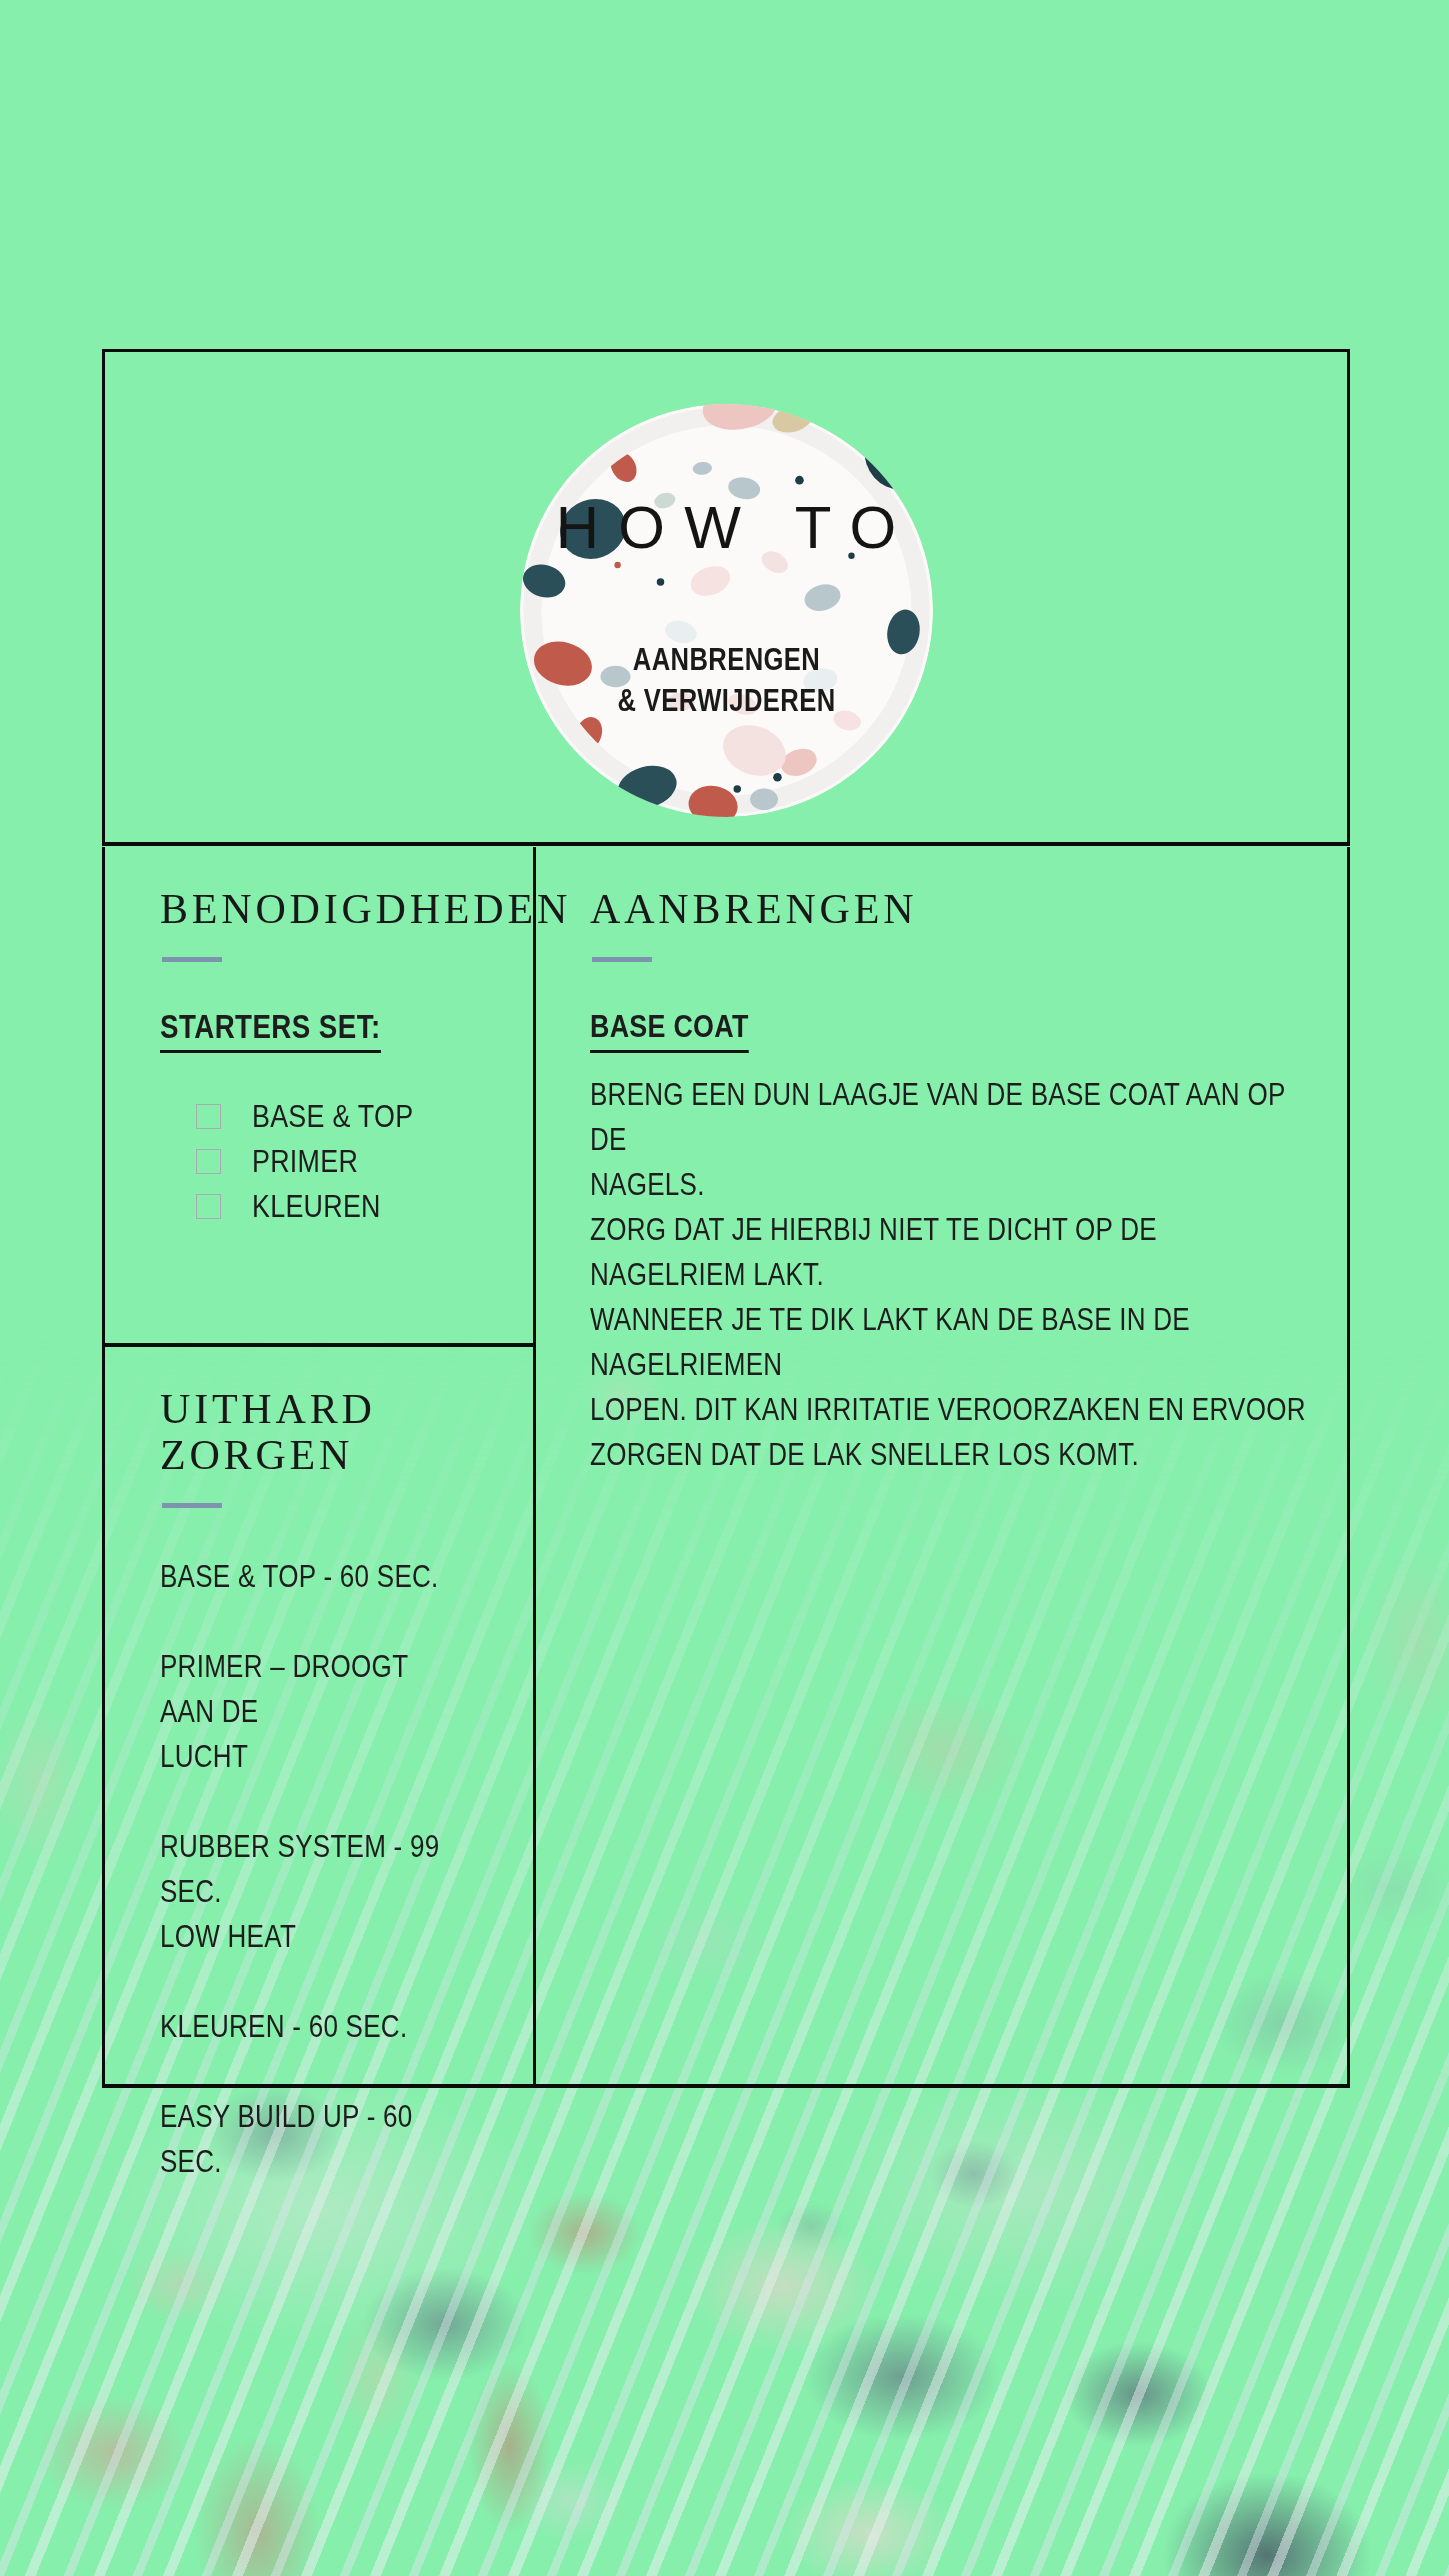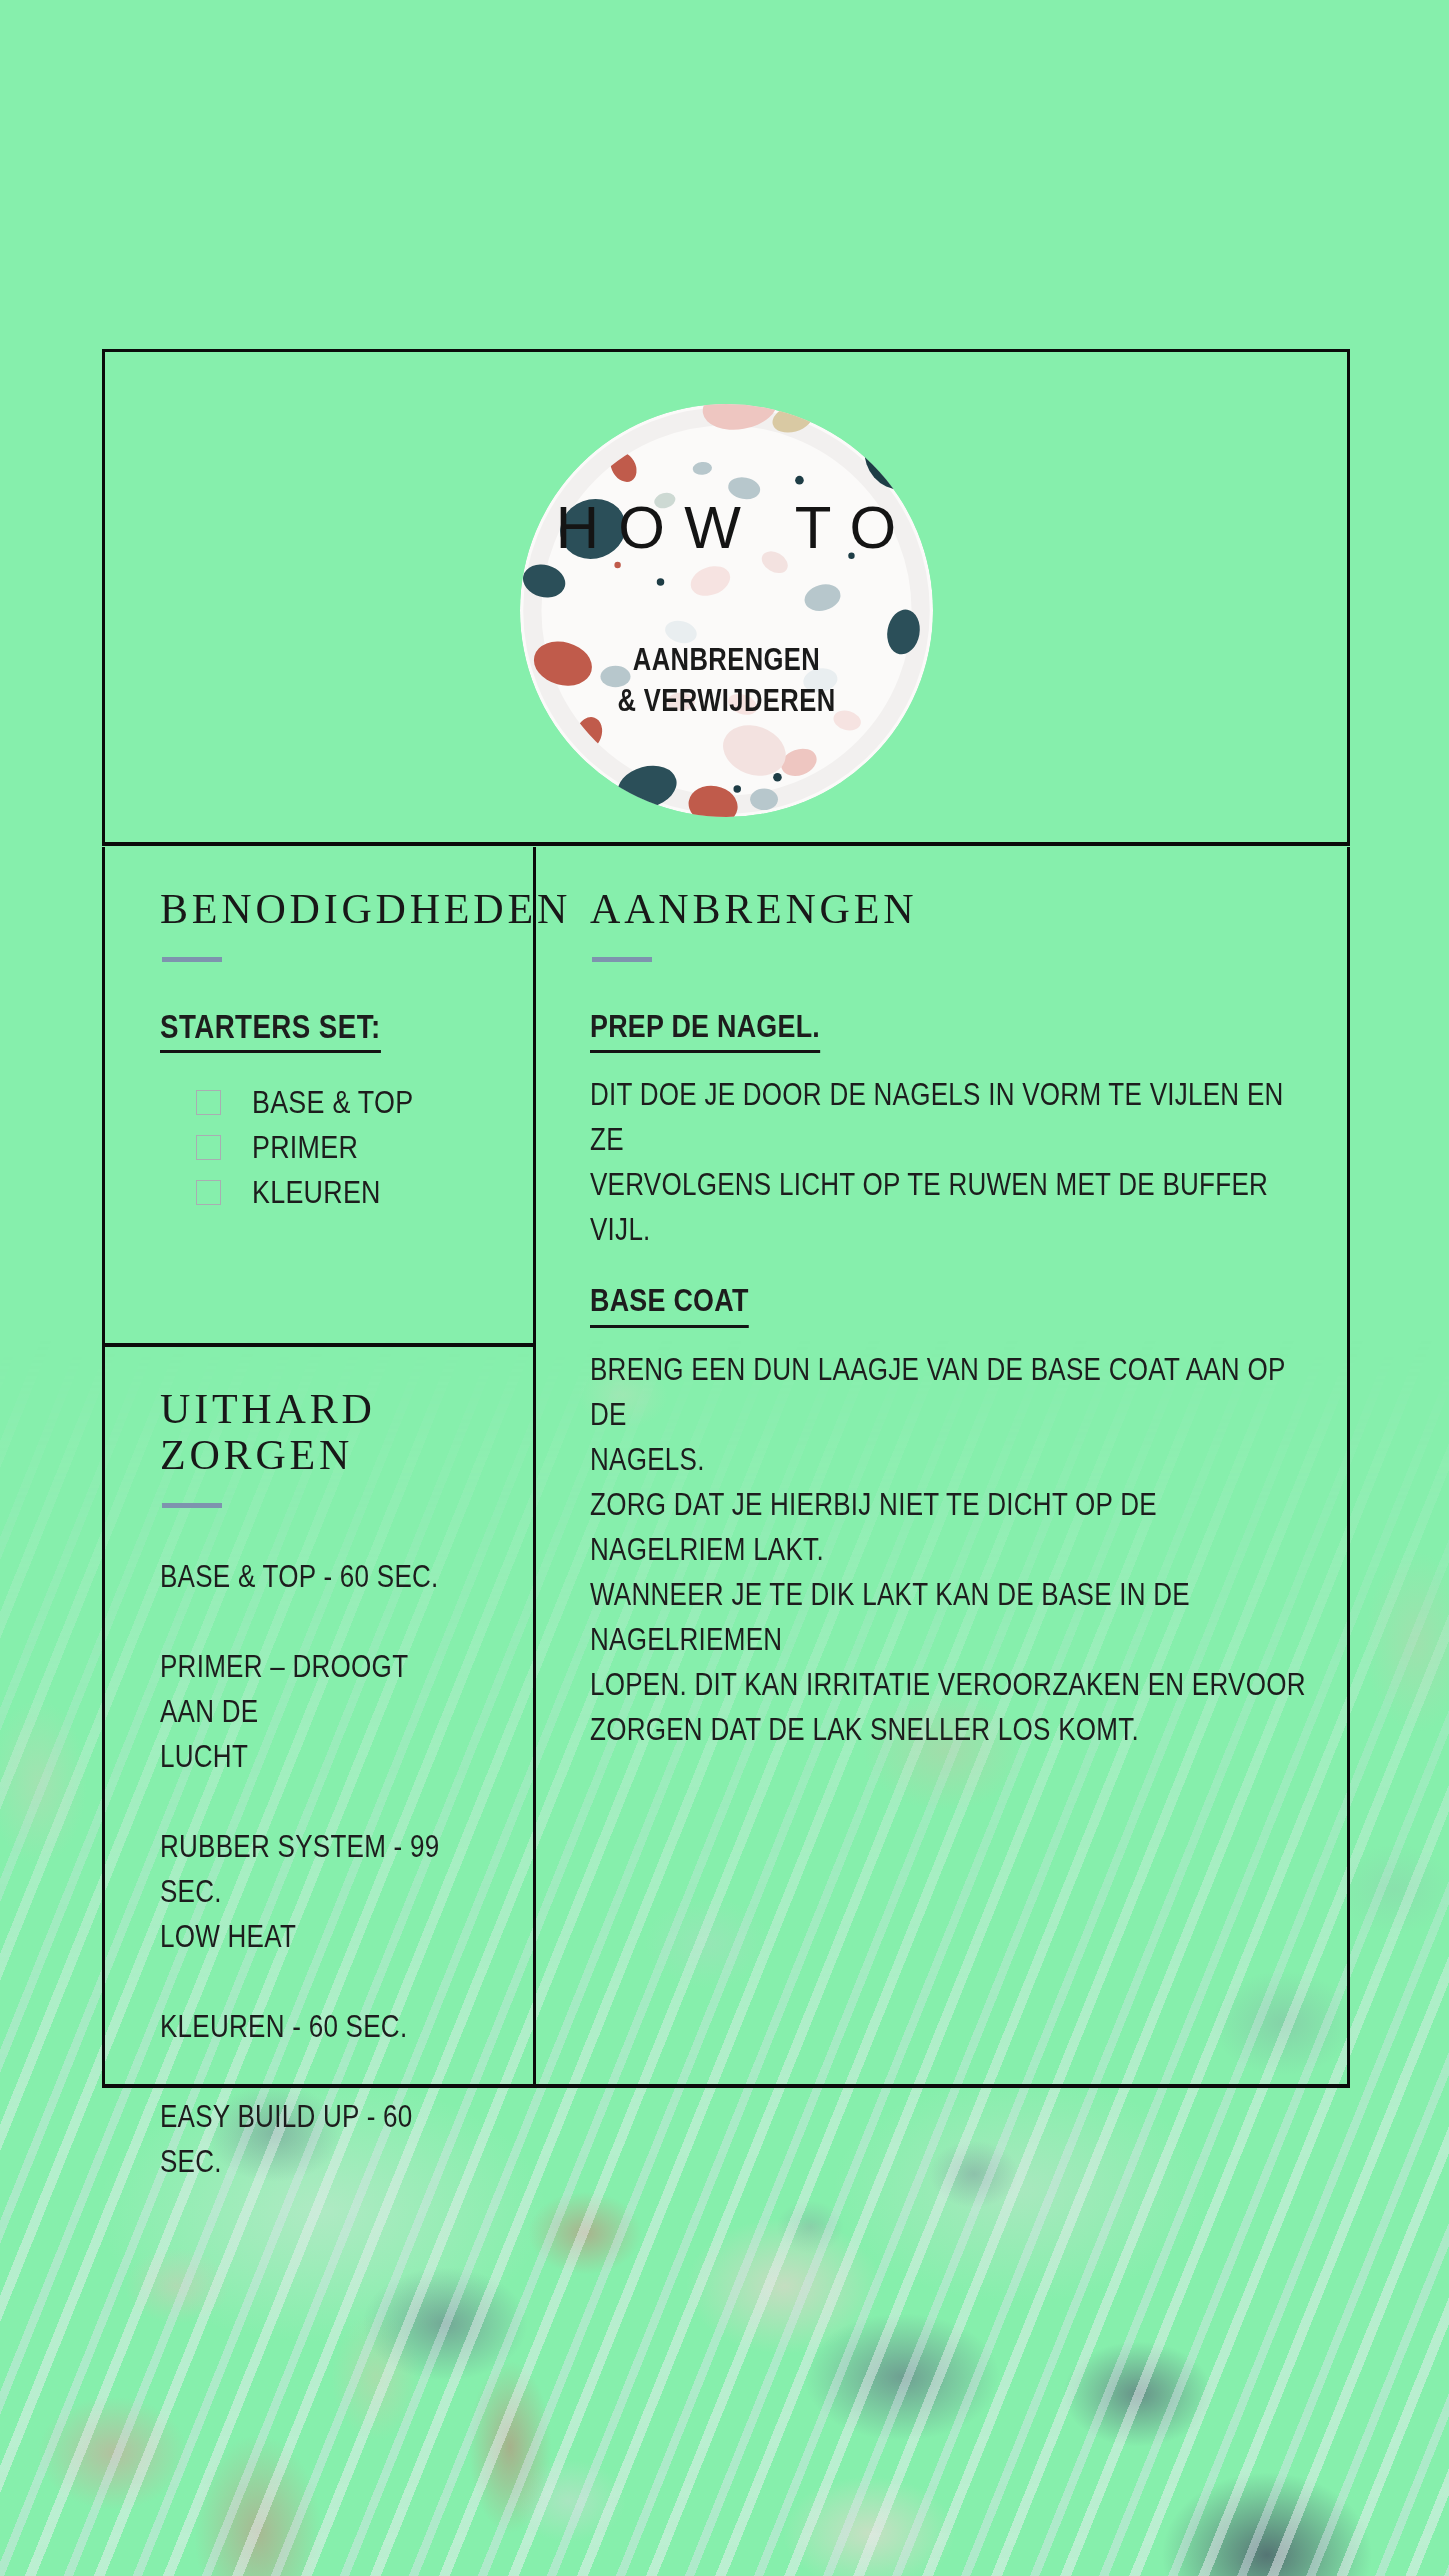--- a/index.html
+++ b/index.html
@@ -58,21 +58,21 @@
   .box-top{height:500px;border-top-width:0;border-right-width:0;border-bottom-width:4.3px;padding:39px 21.5px 0 55px}
   .box-bottom{height:741px;border-top-width:0;border-right-width:0;border-bottom-width:4.3px;padding:39px 21.5px 0 55px}
   .box-right{flex:1;border-top-width:0;border-bottom-width:4.3px;padding:39px 38px 0 54px}
 
   
   .serif-title{font-family:"Liberation Serif","DejaVu Serif",serif;font-weight:400;font-size:42px;
     line-height:46px;letter-spacing:3.8px;color:#181818}
   .rule{width:60px;height:4.8px;background:var(--c-accent-rule,#7e93ae);margin:25px 0 46px 2.1px}
   .cond{display:inline-block;transform:scaleX(.84);transform-origin:0 50%;white-space:pre-line}
   .subhead{font-size:33px;font-weight:700;border-bottom:3.2px solid #141414;padding-bottom:4.3px;letter-spacing:0.5px}
-  .checklist{list-style:none;margin-top:27px}
+  .checklist{list-style:none;margin-top:41px}
   .check-item{display:flex;align-items:center;height:45px;padding-left:36px}
   .checkbox{width:25px;height:25px;border:1.6px solid var(--c-checkbox-border,#a9adb2);flex:none;margin-right:31px}
   .check-label{font-size:32px;letter-spacing:0.3px}
   .entry{font-size:31px;line-height:45px;margin-bottom:45px;letter-spacing:0.3px}
   .step{margin-bottom:30px}
   .step-heading{font-size:32px;font-weight:700;border-bottom:3.2px solid #141414;padding-bottom:5.4px;
     margin-bottom:19.3px;letter-spacing:0.3px}
   .step-body{font-size:31px;line-height:45px;letter-spacing:0.3px;display:block;transform:scaleX(.84);
     transform-origin:0 0;white-space:pre-line;width:119%}
 
@@ -191,25 +191,20 @@
         <p class="entry cond">KLEUREN - 60 SEC.</p>
         <p class="entry cond">EASY BUILD UP - 60 SEC.</p>
       </section>
     </div>
 
     <section class="box box-right">
       <h2 class="serif-title">AANBRENGEN</h2>
       <div class="rule"></div>
 
       <div class="step">
-        <span class="step-heading cond">PREP DE NAGEL.</span>
-        <p class="step-body">DIT DOE JE DOOR DE NAGELS IN VORM TE VIJLEN EN ZE
-VERVOLGENS LICHT OP TE RUWEN MET DE BUFFER VIJL.</p>
-      </div>
-      <div class="step">
         <span class="step-heading cond">BASE COAT</span>
         <p class="step-body">BRENG EEN DUN LAAGJE VAN DE BASE COAT AAN OP DE
 NAGELS.
 ZORG DAT JE HIERBIJ NIET TE DICHT OP DE NAGELRIEM LAKT.
 WANNEER JE TE DIK LAKT KAN DE BASE IN DE NAGELRIEMEN
 LOPEN. DIT KAN IRRITATIE VEROORZAKEN EN ERVOOR
 ZORGEN DAT DE LAK SNELLER LOS KOMT.</p>
       </div>
     </section>
   </div>

